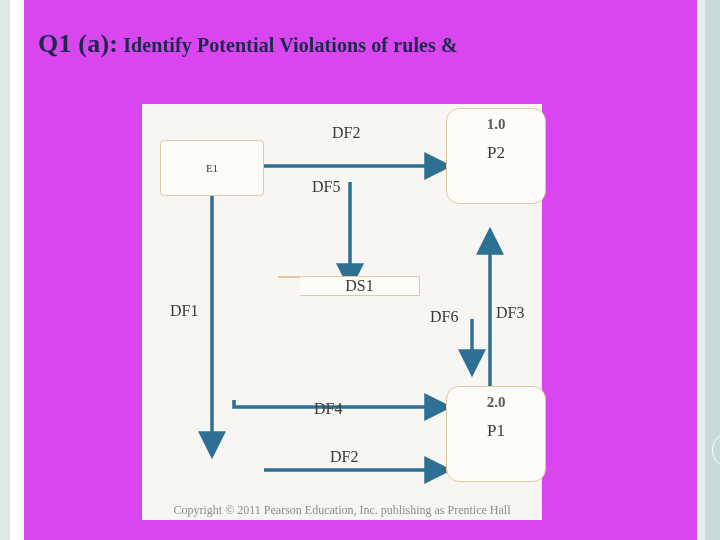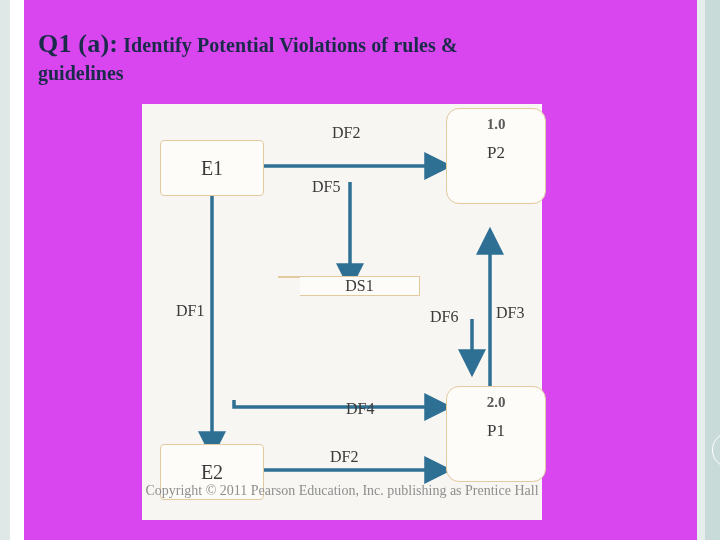--- a/index.html
+++ b/index.html
@@ -102,21 +102,21 @@
     align-items: center;
     justify-content: center;
     color: #3a3a3a;
     font-family: "Liberation Serif", serif;
   }
   
   .entity {
     border: 1.5px solid #e3c9a0;
     background: #fdfcf8;
     border-radius: 4px;
-    font-size: 20px;
+    font-size: 11px;
   }
   
   .process {
     border: 1.5px solid #e3c9a0;
     background: #fdfcf8;
     border-radius: 13px;
     flex-direction: column;
     justify-content: flex-start;
   }
   .process .pnum {
@@ -164,24 +164,24 @@
   .diagram-svg {
     position: absolute;
     left: 0;
     top: 0;
     width: 400px;
     height: 416px;
   }
   .copyright {
     position: absolute;
     left: 0;
-    bottom: 21px;
+    bottom: 2px;
     width: 400px;
     text-align: center;
-    font-size: 14px;
+    font-size: 12px;
     color: #8e8e8e;
     font-family: "Liberation Serif", serif;
   }
   
   .page-num {
     position: absolute;
     right: 8px;
     top: 432px;
     width: 40px;
     height: 36px;
@@ -203,21 +203,20 @@
 
   <div class="left-band"></div>
   <div class="left-band-inner"></div>
   <div class="right-band-light"></div>
   <div class="right-band"></div>
 
   <div class="title-block">
     <div class="title-line">
       <span class="title-strong">Q1 (a):</span><span class="title-rest"> Identify Potential Violations of rules &amp;</span>
     </div>
-    <div class="title-line2">guidelines</div>
   </div>
 
   <div class="diagram">
     <div class="diagram-inner">
 
       <svg class="diagram-svg" viewBox="0 0 400 416">
         <defs>
           <marker id="ah" markerWidth="9" markerHeight="9" refX="6.5" refY="4" orient="auto">
             <path d="M0,0 L8,4 L0,8 z" fill="#2e7094"></path>
           </marker>
@@ -237,45 +236,42 @@
         <path d="M92,295 L92,303" stroke="none" fill="none"></path>
         <path d="M92,296 L92,303 L305,303" stroke="#2e7094" stroke-width="3.5" fill="none" marker-end="url(#ah)"></path>
 
         <path d="M122,366 L305,366" stroke="#2e7094" stroke-width="3.5" fill="none" marker-end="url(#ah)"></path>
       </svg>
 
       <div class="node entity" style="left:18px; top:36px; width:104px; height:56px;">
         <span>E1</span>
       </div>
 
-      <div class="node entity" style="left:18px; top:340px; width:104px; height:56px;">
-        <span>E2</span>
-      </div>
 
       <div class="node process" style="left:304px; top:4px; width:100px; height:96px;">
         <span class="pnum">1.0</span>
         <span class="plabel">P2</span>
       </div>
 
       <div class="node process" style="left:304px; top:282px; width:100px; height:96px;">
         <span class="pnum">2.0</span>
         <span class="plabel">P1</span>
       </div>
 
       <div class="node datastore" style="left:136px; top:172px; width:142px; height:44px;">
         <div class="ds-cap"></div>
         <div class="ds-body">DS1</div>
       </div>
 
       <div class="flow-label" style="left:190px; top:20px;">DF2</div>
       <div class="flow-label" style="left:170px; top:74px;">DF5</div>
-      <div class="flow-label" style="left:28px; top:198px;margin-left:6px;">DF1</div>
+      <div class="flow-label" style="left:28px; top:198px;">DF1</div>
       <div class="flow-label" style="left:288px; top:204px;">DF6</div>
       <div class="flow-label" style="left:354px; top:200px;">DF3</div>
-      <div class="flow-label" style="left:204px; top:296px;font-family:Liberation Serif, serif;">DF4</div>
+      <div class="flow-label" style="left:172px; top:296px;font-family:Liberation Serif, serif;">DF4</div>
       <div class="flow-label" style="left:188px; top:344px;">DF2</div>
 
       <div class="copyright">Copyright © 2011 Pearson Education, Inc. publishing as Prentice Hall</div>
     </div>
   </div>
 
   <div class="page-num">
     <span>11</span>
   </div>
 

